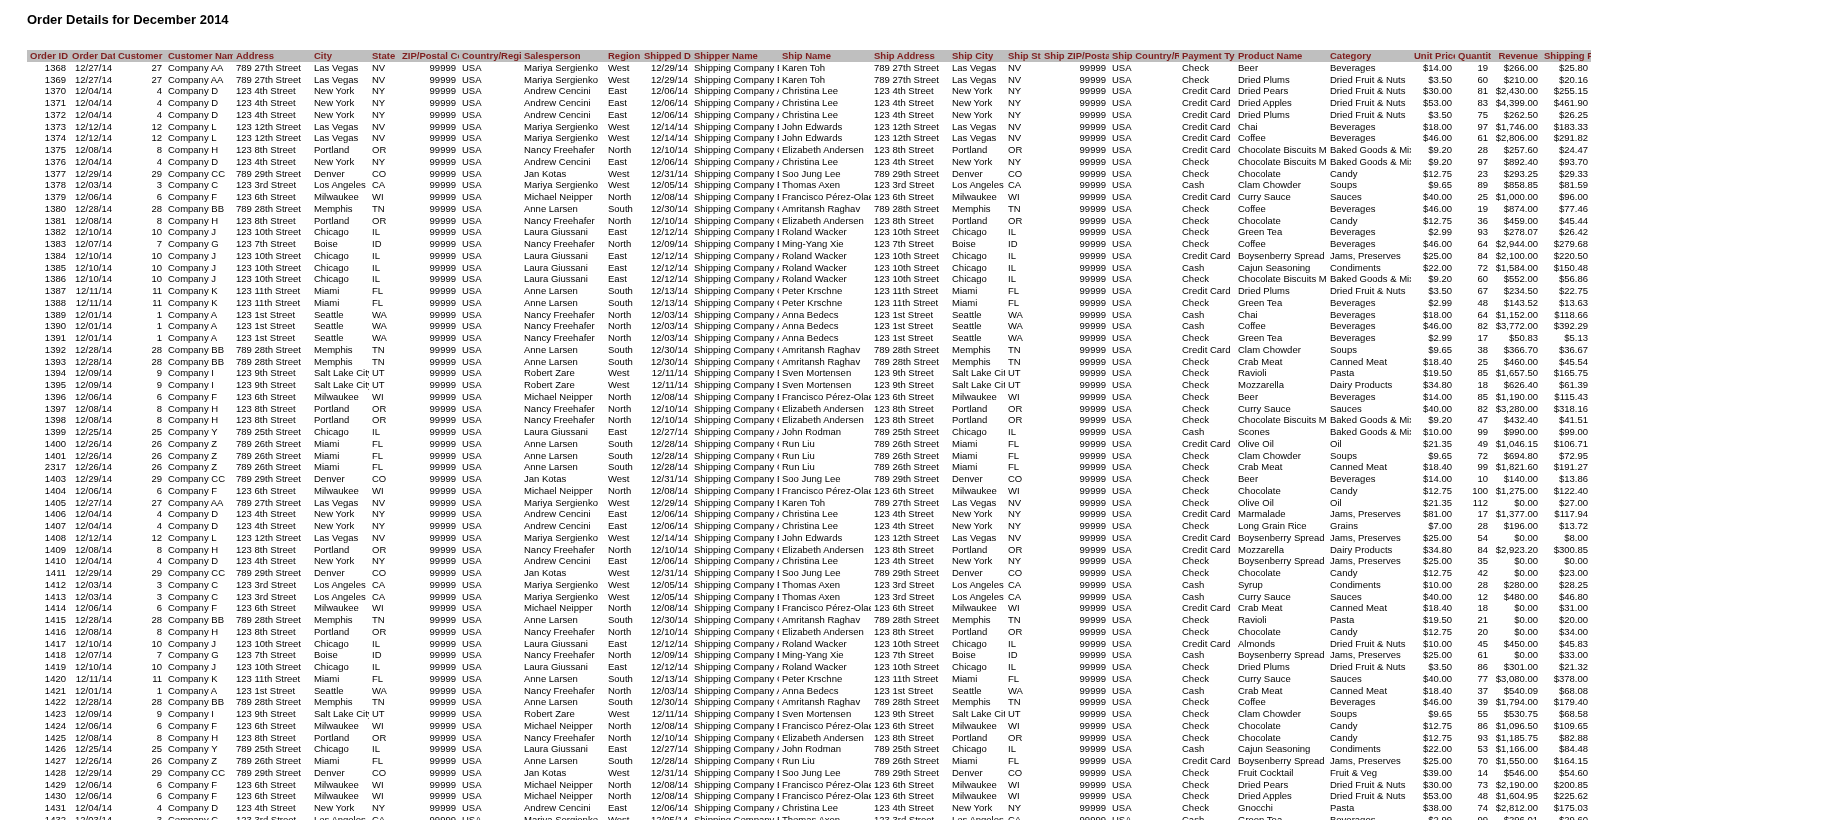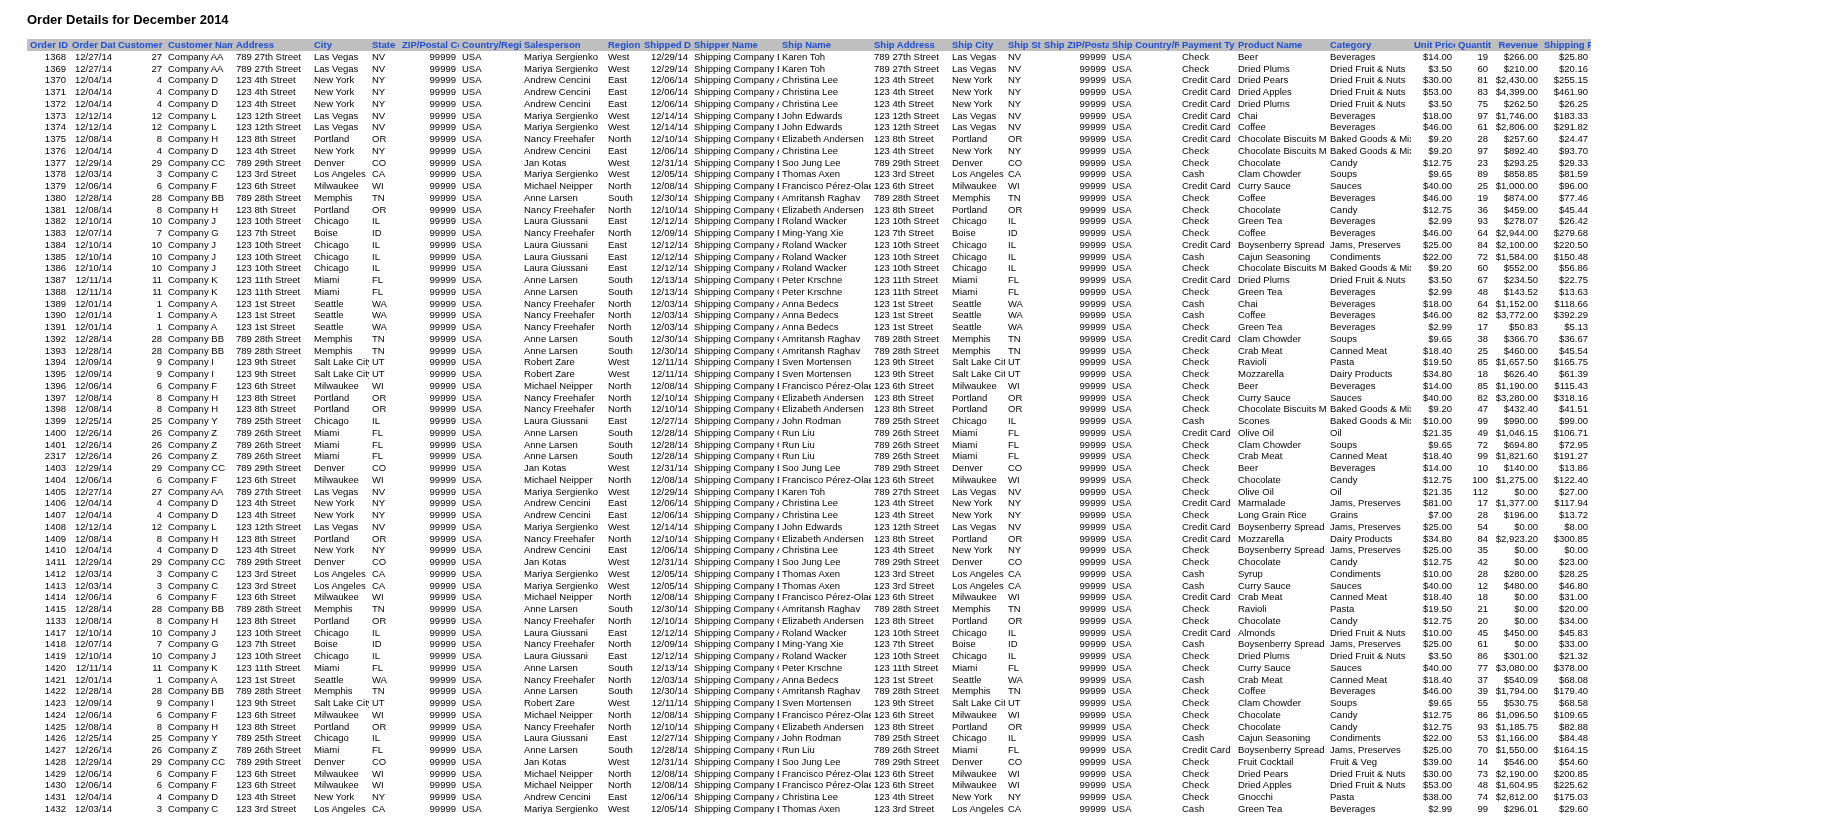--- a/index.html
+++ b/index.html
@@ -13,21 +13,21 @@
     width: 1822px;
     height: 820px;
     box-sizing: border-box;
     padding: 12px 0 0 27px;
     overflow: hidden;
     background: #ffffff;
   }
   .page-title {
     font-size: 13px;
     font-weight: bold;
-    margin: 0 0 12px 0;
+    margin: 0 0 23px 0;
     white-space: nowrap;
   }
   table.orders {
     border-collapse: collapse;
     table-layout: fixed;
     width: 1564px;
   }
   table.orders th, table.orders td {
     box-sizing: border-box;
     font-size: 9.5px;
@@ -75,21 +75,21 @@
         <col style="width: 70px;">
         <col style="width: 56px;">
         <col style="width: 92px;">
         <col style="width: 84px;">
         <col style="width: 44px;">
         <col style="width: 36px;">
         <col style="width: 50px;">
         <col style="width: 50px;">
       </colgroup>
     <thead>
-      <tr style="background: rgb(191, 191, 191); color: #1d4ed8;">
+      <tr style="background: rgb(191, 191, 191); color: #7f1d1d;">
           <th class="num">Order ID</th>
           <th class="num">Order Date</th>
           <th class="num">Customer ID</th>
           <th>Customer Name</th>
           <th>Address</th>
           <th>City</th>
           <th>State</th>
           <th class="num">ZIP/Postal Code</th>
           <th>Country/Region</th>
           <th>Salesperson</th>
@@ -1450,21 +1450,21 @@
           <td>USA</td>
           <td>Check</td>
           <td>Ravioli</td>
           <td>Pasta</td>
           <td class="num">$19.50</td>
           <td class="num">21</td>
           <td class="num">$0.00</td>
           <td class="num">$20.00</td>
         </tr>
         <tr>
-          <td class="num">1133</td>
+          <td class="num">1416</td>
           <td class="num">12/08/14</td>
           <td class="num">8</td>
           <td>Company H</td>
           <td>123 8th Street</td>
           <td>Portland</td>
           <td>OR</td>
           <td class="num">99999</td>
           <td>USA</td>
           <td>Nancy Freehafer</td>
           <td>North</td>

